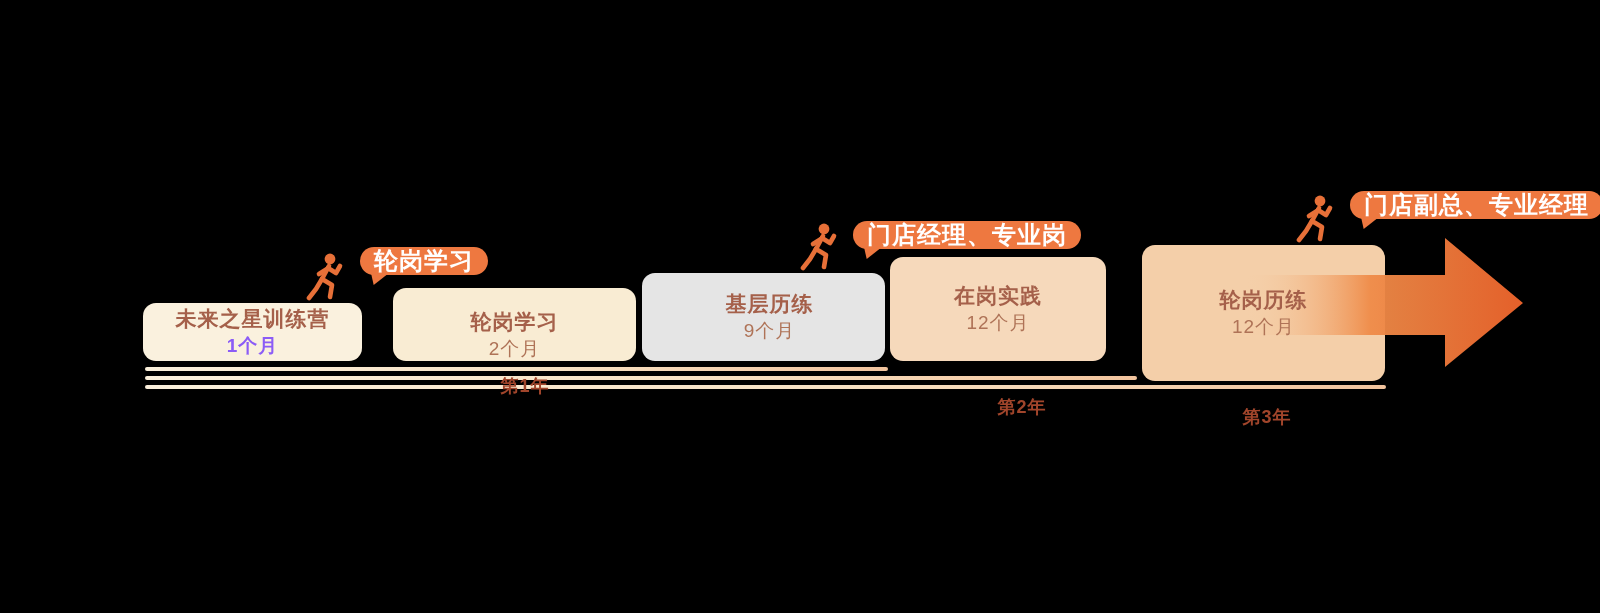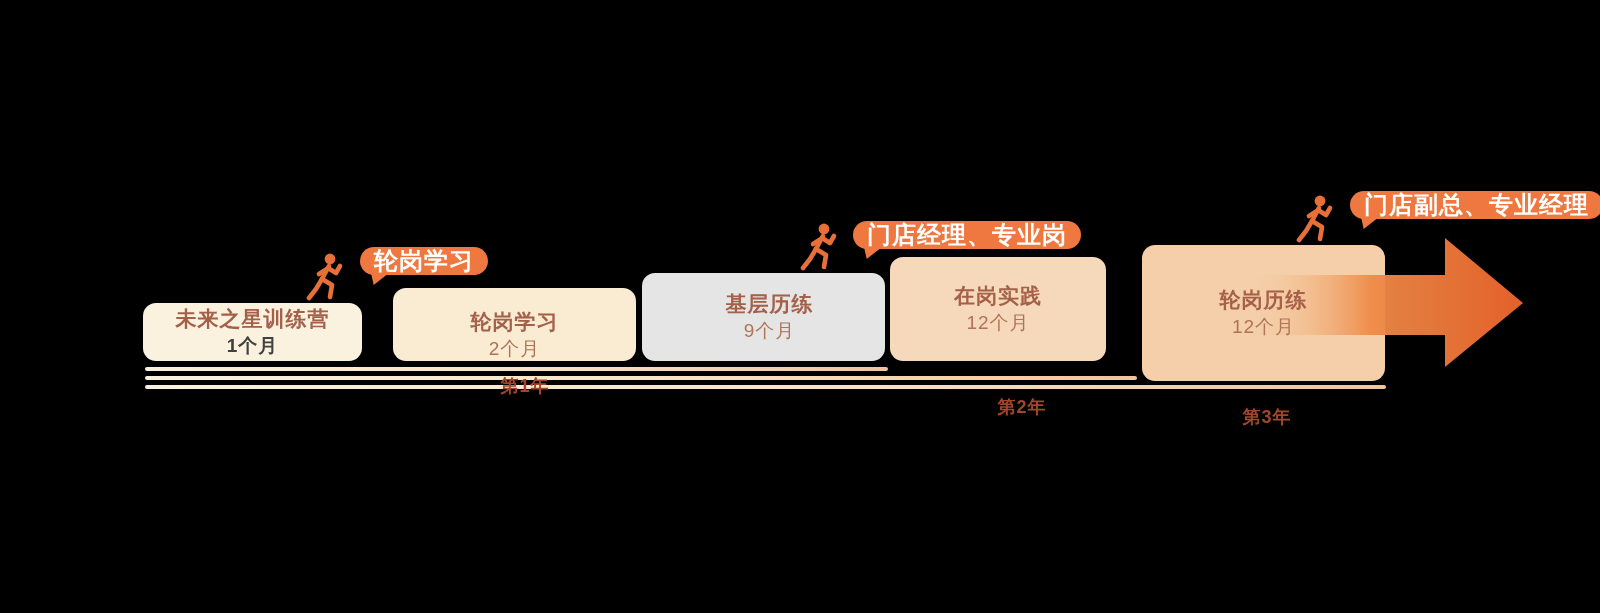--- a/index.html
+++ b/index.html
@@ -20,21 +20,21 @@
   }
   .stage-text{position:relative;z-index:3;}
   .stage-title{
     font-size:21px;font-weight:700;color:#A5604A;line-height:1.25;
     letter-spacing:1px;
   }
   .stage-duration{
     font-size:19px;font-weight:400;color:#AF7357;line-height:1.25;margin-top:2px;
     letter-spacing:1px;
   }
-  .stage-box.first .stage-duration{font-weight:700;color:#404040;}
+  .stage-box.first .stage-duration{font-weight:700;color:#8b5cf6;}
   
   .timeline-line{
     position:absolute;height:4px;border-radius:2px;
     background:linear-gradient(90deg,#FBF0DC 0%,#F8E2C4 55%,#F2C49E 100%);
   }
   
   .year-label{
     position:absolute;transform:translateX(-50%);
     font-size:18px;font-weight:700;color:#A1452B;letter-spacing:1px;white-space:nowrap;
   }

